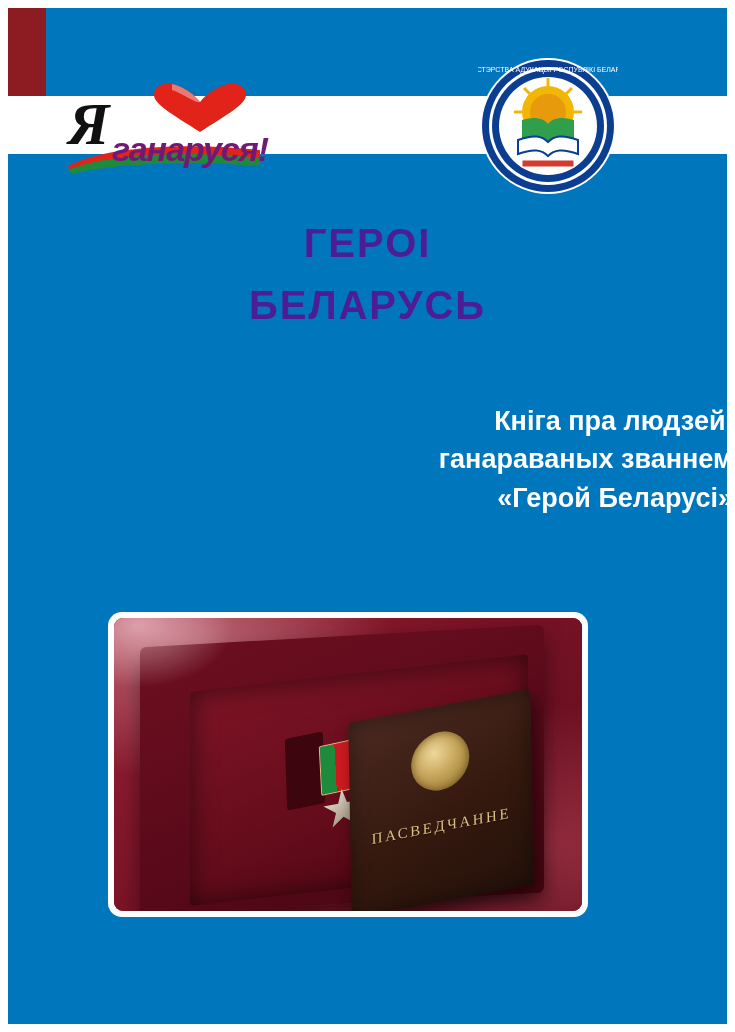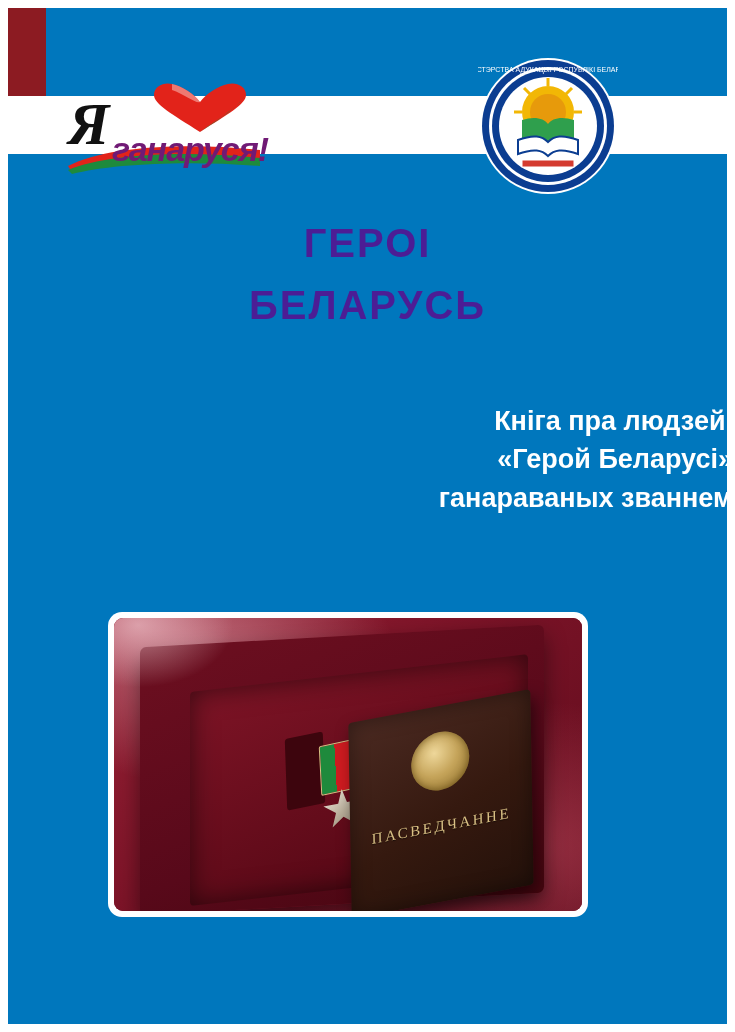--- a/index.html
+++ b/index.html
@@ -317,22 +317,22 @@
     <text x="70" y="16" text-anchor="middle" fill="#ffffff" font-size="7" font-family="Liberation Sans, sans-serif">МІНІСТЭРСТВА АДУКАЦЫІ РЭСПУБЛІКІ БЕЛАРУСЬ</text>
   </svg>
 
   <div class="title-block">
     <div class="title-line">ГЕРОІ</div>
     <div class="title-line">БЕЛАРУСЬ</div>
   </div>
 
   <div class="subtitle-block">
     <div class="subtitle-line">Кніга пра людзей,</div>
+    <div class="subtitle-line">ганараваных званнем</div>
     <div class="subtitle-line">«Герой Беларусі»</div>
-    <div class="subtitle-line">ганараваных званнем</div>
   </div>
 
   <div class="photo-frame">
     <div class="photo">
       <div class="photo-velvet"></div>
       <div class="photo-case-outer">
         <div class="photo-case-inner">
           <div class="medal-slot"></div>
           <div class="medal-ribbon"></div>
           <div class="medal-star"></div>

